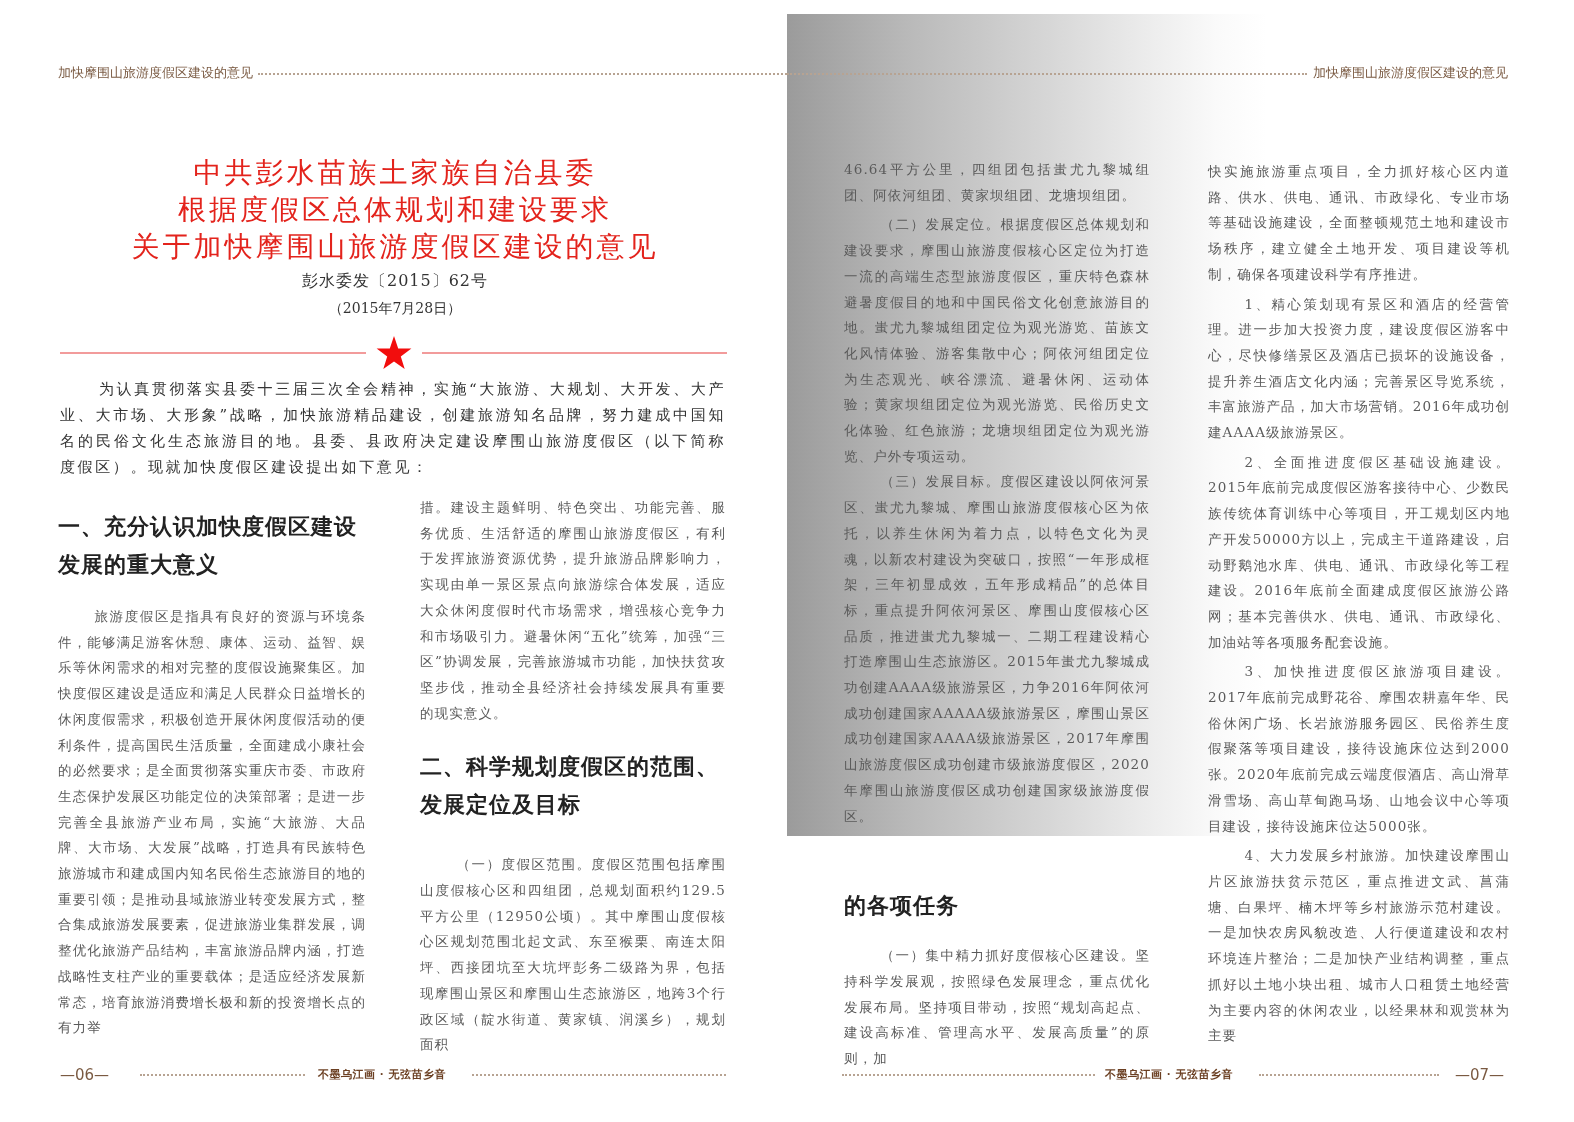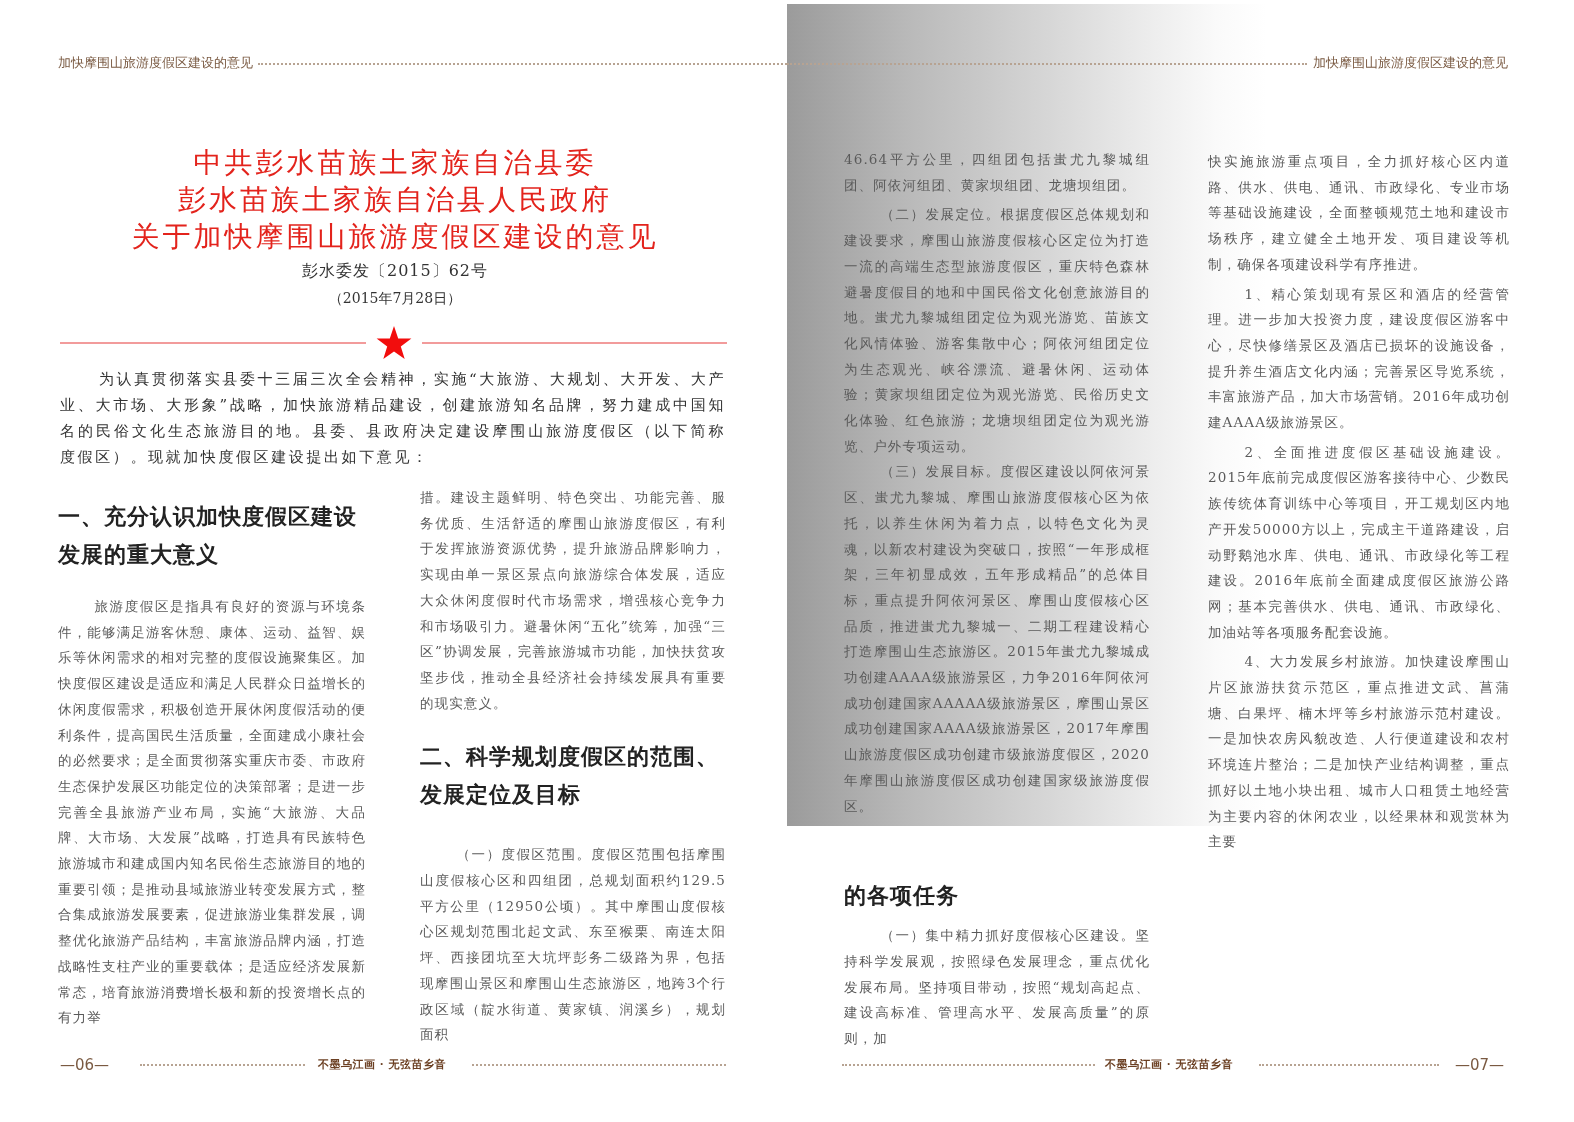--- a/index.html
+++ b/index.html
@@ -1,18 +1,18 @@
 <!DOCTYPE html>
 <html><head>
 <meta charset="utf-8">
 <style>
   html, body { margin:0; padding:0; }
   body { width:1574px; height:1122px; position:relative; overflow:hidden; background:#fff;
          font-family:"DejaVu Serif","Liberation Serif",serif; color:#555; }
-  .page { position:absolute; top:4px; height:822px; }
+  .page { position:absolute; top:14px; height:822px; }
   .page-left { left:0; width:787px; background:#fff; }
   .page-right { left:787px; width:787px;
     background:linear-gradient(to right,#9b9b9b 0px,#b9b9b9 120px,#d6d6d6 260px,#ececec 360px,#fafafa 430px,#ffffff 480px,#ffffff 787px); }
   .running-head { position:absolute; top:50px; font-family:"DejaVu Sans","Liberation Sans",sans-serif;
     font-size:13px; color:#7a5a42; white-space:nowrap; }
   .dots { position:absolute; height:0; border-top:2px dotted #b7a392; }
   .title-block { position:absolute; left:60px; width:670px; top:140px; text-align:center; }
   .title-line { color:#e3231c; font-size:28px; letter-spacing:3px; line-height:37px; }
   .doc-no { font-size:16px; color:#333; margin-top:6px; letter-spacing:1px; }
   .doc-date { font-size:14px; color:#333; margin-top:8px; }
@@ -31,21 +31,21 @@
 </style>
 </head>
 <body>
 
 <div class="page page-left">
   <div class="running-head" style="left:58px;">加快摩围山旅游度假区建设的意见</div>
   <div class="dots" style="left:258px; right:0; top:59px;"></div>
 
   <div class="title-block">
     <div class="title-line">中共彭水苗族土家族自治县委</div>
-    <div class="title-line">彭水苗族土家族自治县人民政府</div>
+    <div class="title-line">根据度假区总体规划和建设要求</div>
     <div class="title-line">关于加快摩围山旅游度假区建设的意见</div>
     <div class="doc-no">彭水委发〔2015〕62号</div>
     <div class="doc-date">（2015年7月28日）</div>
   </div>
 
   <div class="rule" style="left:60px; width:306px;"></div>
   <svg class="star" viewBox="0 0 36 36">
     <polygon points="18,1 22.2,13.5 35.4,13.6 24.8,21.5 28.7,34.1 18,26.4 7.3,34.1 11.2,21.5 0.6,13.6 13.8,13.5" fill="#f20d0d"></polygon>
   </svg>
   <div class="rule" style="left:422px; width:305px;"></div>
@@ -84,27 +84,28 @@
   <div class="running-head" style="left:526px;">加快摩围山旅游度假区建设的意见</div>
 
   <div class="col" style="left:57px; top:143px; width:306px;">
     <p class="noind">46.64平方公里，四组团包括蚩尤九黎城组团、阿依河组团、黄家坝组团、龙塘坝组团。</p>
     <p style="margin-top:4px;">（二）发展定位。根据度假区总体规划和建设要求，摩围山旅游度假核心区定位为打造一流的高端生态型旅游度假区，重庆特色森林避暑度假目的地和中国民俗文化创意旅游目的地。蚩尤九黎城组团定位为观光游览、苗族文化风情体验、游客集散中心；阿依河组团定位为生态观光、峡谷漂流、避暑休闲、运动体验；黄家坝组团定位为观光游览、民俗历史文化体验、红色旅游；龙塘坝组团定位为观光游览、户外专项运动。</p>
     <p style="">（三）发展目标。度假区建设以阿依河景区、蚩尤九黎城、摩围山旅游度假核心区为依托，以养生休闲为着力点，以特色文化为灵魂，以新农村建设为突破口，按照“一年形成框架，三年初显成效，五年形成精品”的总体目标，重点提升阿依河景区、摩围山度假核心区品质，推进蚩尤九黎城一、二期工程建设精心打造摩围山生态旅游区。2015年蚩尤九黎城成功创建AAAA级旅游景区，力争2016年阿依河成功创建国家AAAAA级旅游景区，摩围山景区成功创建国家AAAA级旅游景区，2017年摩围山旅游度假区成功创建市级旅游度假区，2020年摩围山旅游度假区成功创建国家级旅游度假区。</p>
     <h2 class="h2" style="margin-top:20px;">
       <br>
       <span>的各项任务</span>
     </h2>
-    <p style="margin-top:8px;">（一）集中精力抓好度假核心区建设。坚持科学发展观，按照绿色发展理念，重点优化发展布局。坚持项目带动，按照“规划高起点、建设高标准、管理高水平、发展高质量”的原则，加</p>
+    <p style="margin-top:18px;">（一）集中精力抓好度假核心区建设。坚持科学发展观，按照绿色发展理念，重点优化发展布局。坚持项目带动，按照“规划高起点、建设高标准、管理高水平、发展高质量”的原则，加</p>
   </div>
 
   <div class="col" style="left:421px; top:145px; width:302px;">
     <p class="noind">快实施旅游重点项目，全力抓好核心区内道路、供水、供电、通讯、市政绿化、专业市场等基础设施建设，全面整顿规范土地和建设市场秩序，建立健全土地开发、项目建设等机制，确保各项建设科学有序推进。</p>
     <p style="margin-top:4px;">1、精心策划现有景区和酒店的经营管理。进一步加大投资力度，建设度假区游客中心，尽快修缮景区及酒店已损坏的设施设备，提升养生酒店文化内涵；完善景区导览系统，丰富旅游产品，加大市场营销。2016年成功创建AAAA级旅游景区。</p>
     <p style="margin-top:4px;">2、全面推进度假区基础设施建设。2015年底前完成度假区游客接待中心、少数民族传统体育训练中心等项目，开工规划区内地产开发50000方以上，完成主干道路建设，启动野鹅池水库、供电、通讯、市政绿化等工程建设。2016年底前全面建成度假区旅游公路网；基本完善供水、供电、通讯、市政绿化、加油站等各项服务配套设施。</p>
+    <p style="margin-top:4px;">3、加快推进度假区旅游项目建设。2017年底前完成野花谷、摩围农耕嘉年华、民俗休闲广场、长岩旅游服务园区、民俗养生度假聚落等项目建设，接待设施床位达到2000张。2020年底前完成云端度假酒店、高山滑草滑雪场、高山草甸跑马场、山地会议中心等项目建设，接待设施床位达5000张。</p>
     <p style="margin-top:4px;">4、大力发展乡村旅游。加快建设摩围山片区旅游扶贫示范区，重点推进文武、菖蒲塘、白果坪、楠木坪等乡村旅游示范村建设。一是加快农房风貌改造、人行便道建设和农村环境连片整治；二是加快产业结构调整，重点抓好以土地小块出租、城市人口租赁土地经营为主要内容的休闲农业，以经果林和观赏林为主要</p>
   </div>
 
   <div class="dots" style="left:55px; width:253px; top:1060px;"></div>
   <div class="footer" style="left:318px;">
     <span class="footer-slogan">不墨乌江画 · 无弦苗乡音</span>
   </div>
   <div class="dots" style="left:472px; width:180px; top:1060px;"></div>
   <div class="footer" style="left:668px;">
     <span class="folio">—07—</span>

